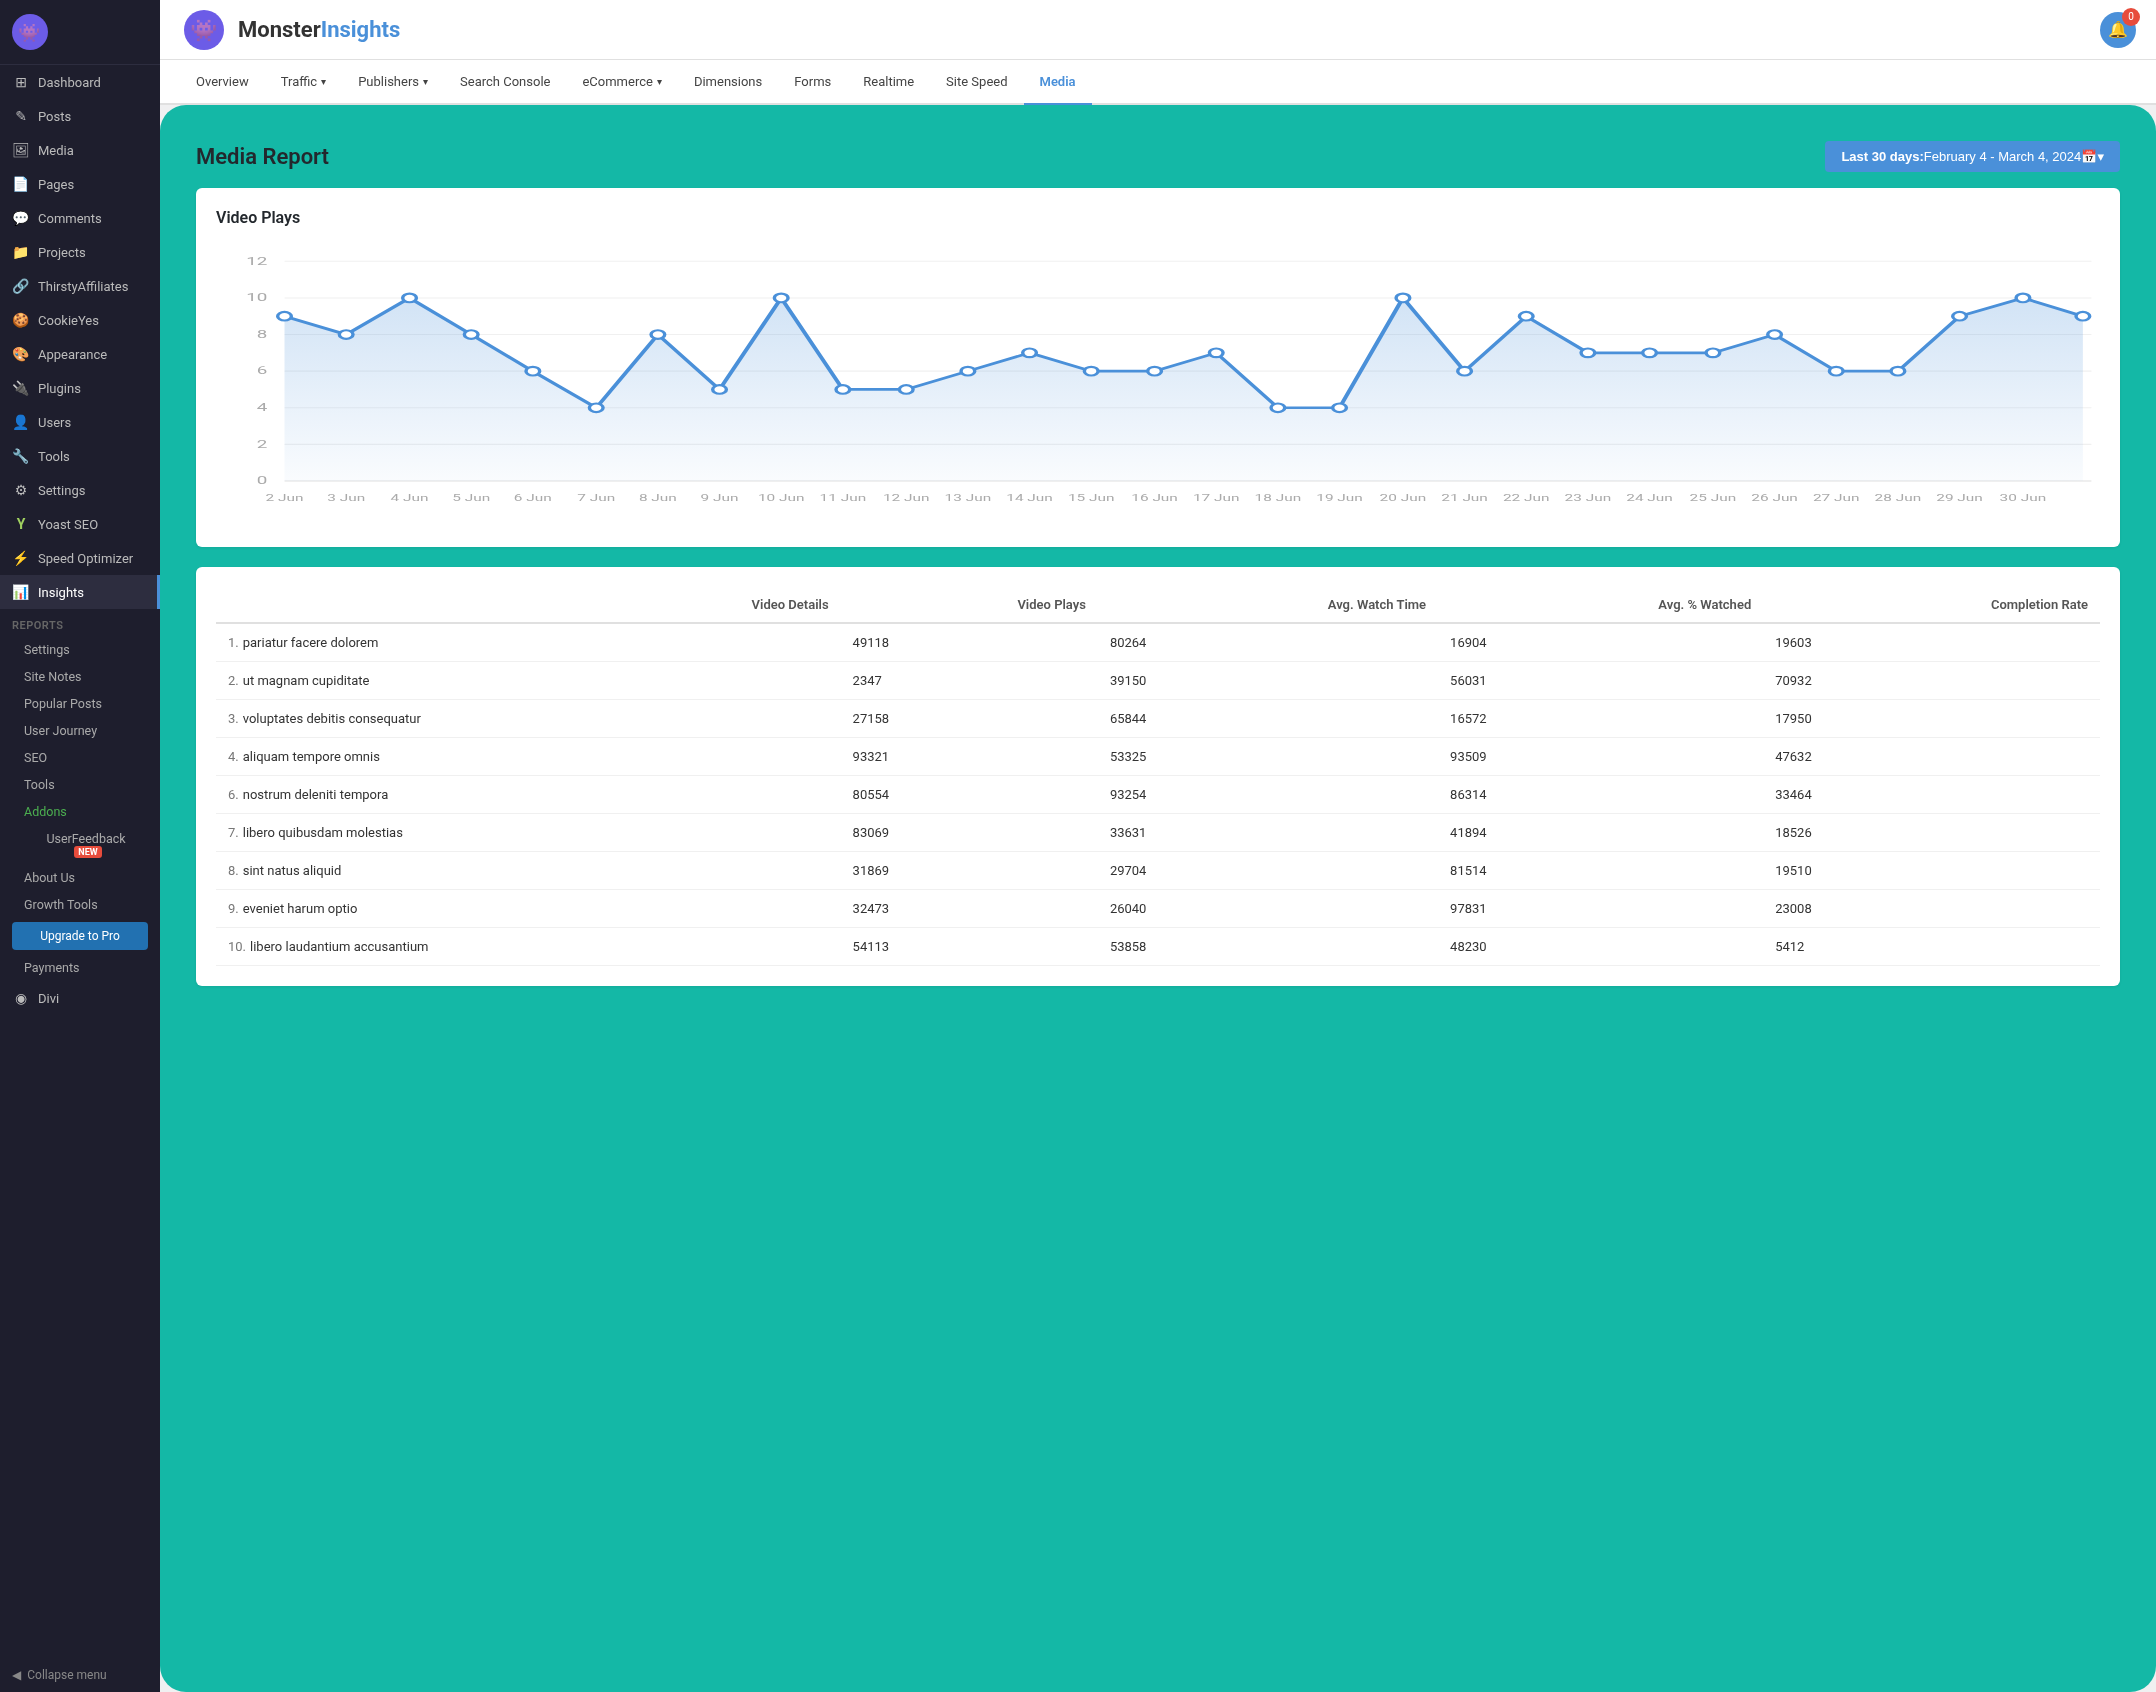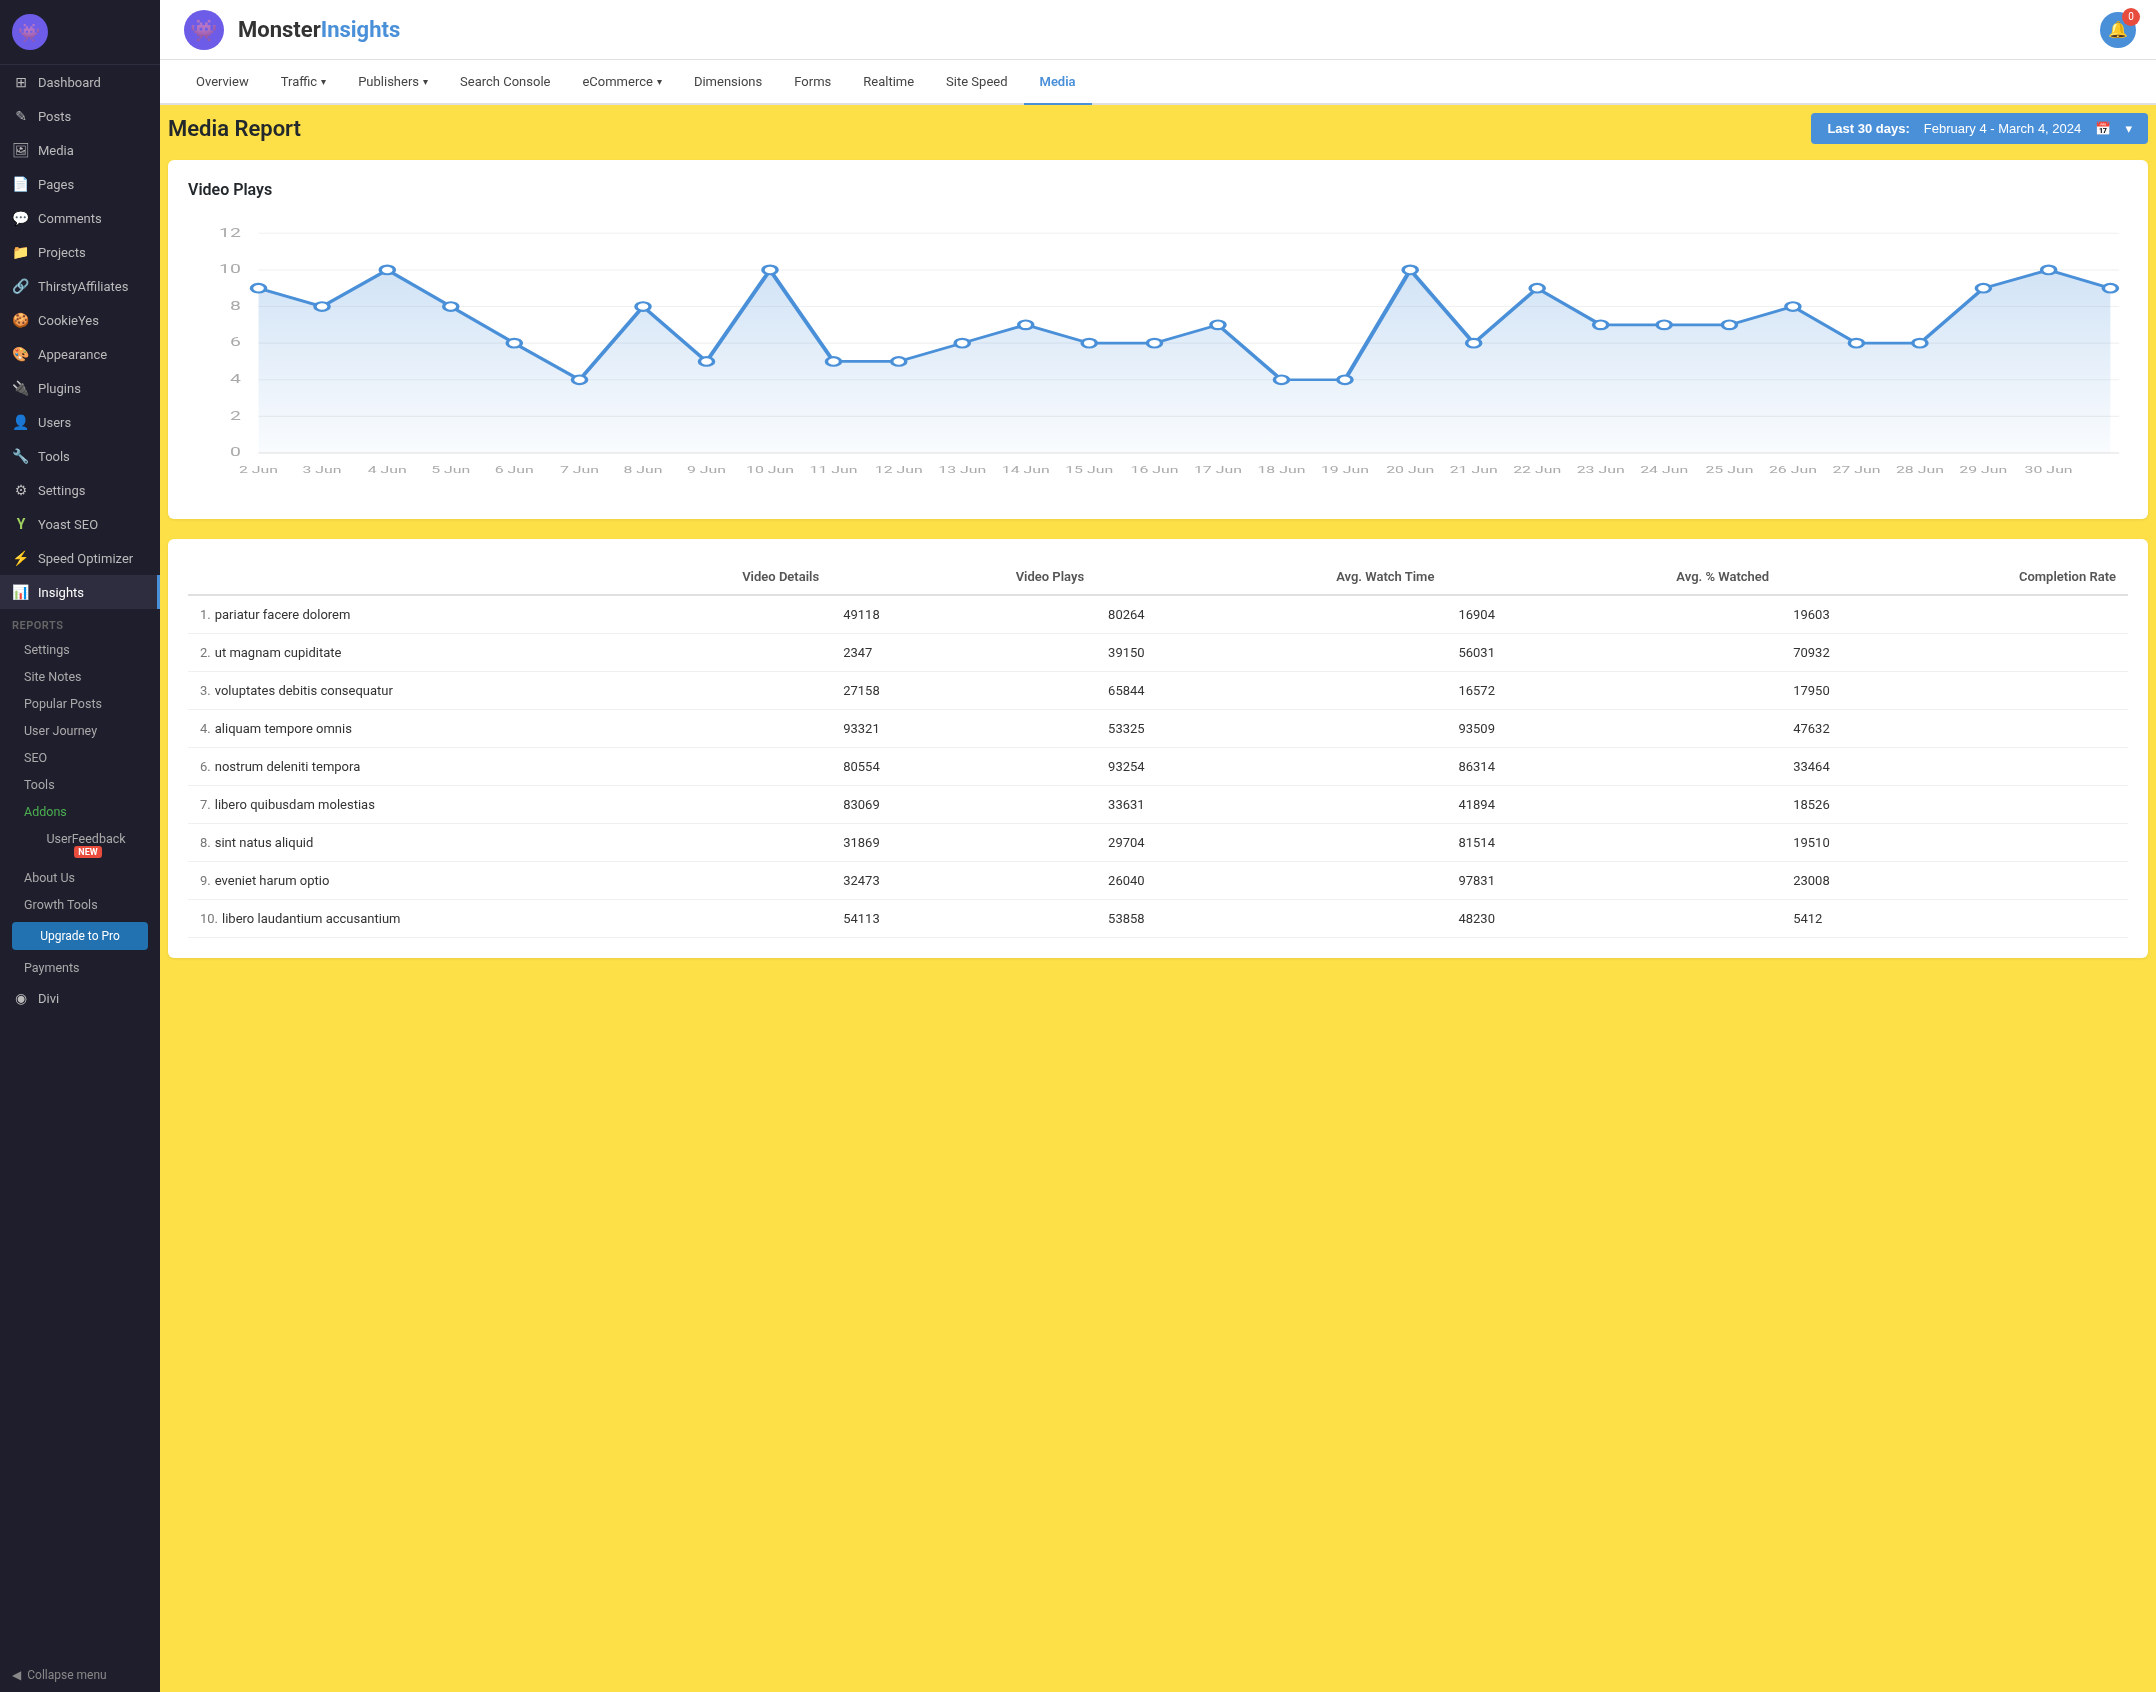--- a/index.html
+++ b/index.html
@@ -163,43 +163,44 @@
       align-items: center;
       gap: 4px;
     }
     .nav-tab.active { color: #4a90d9; border-bottom: 2px solid #4a90d9; font-weight: 600; }
     .chevron { font-size: 10px; }
 
     
     #content {
       flex: 1;
       overflow-y: auto;
-      padding: 8px;
-      background: #fde047;
+      padding: 36px;
+      background: #14b8a6;
+      border-radius: 26px;
     }
 
     
     .report-header {
       display: flex;
       align-items: center;
       justify-content: space-between;
       margin-bottom: 16px;
     }
     .report-title { font-size: 22px; font-weight: 600; color: #23282d; }
     .date-range-btn {
       background: #4a90d9;
       color: #fff;
       border: none;
       padding: 8px 16px;
       border-radius: 4px;
       font-size: 13px;
       cursor: pointer;
       display: flex;
       align-items: center;
-      gap: 14px;
+      gap: 0;
     }
     .date-range-btn .bold { font-weight: 700; }
 
     
     .chart-section {
       background: #fff;
       border-radius: 6px;
       padding: 20px;
       margin-bottom: 20px;
       box-shadow: 0 1px 3px rgba(0,0,0,0.08);

